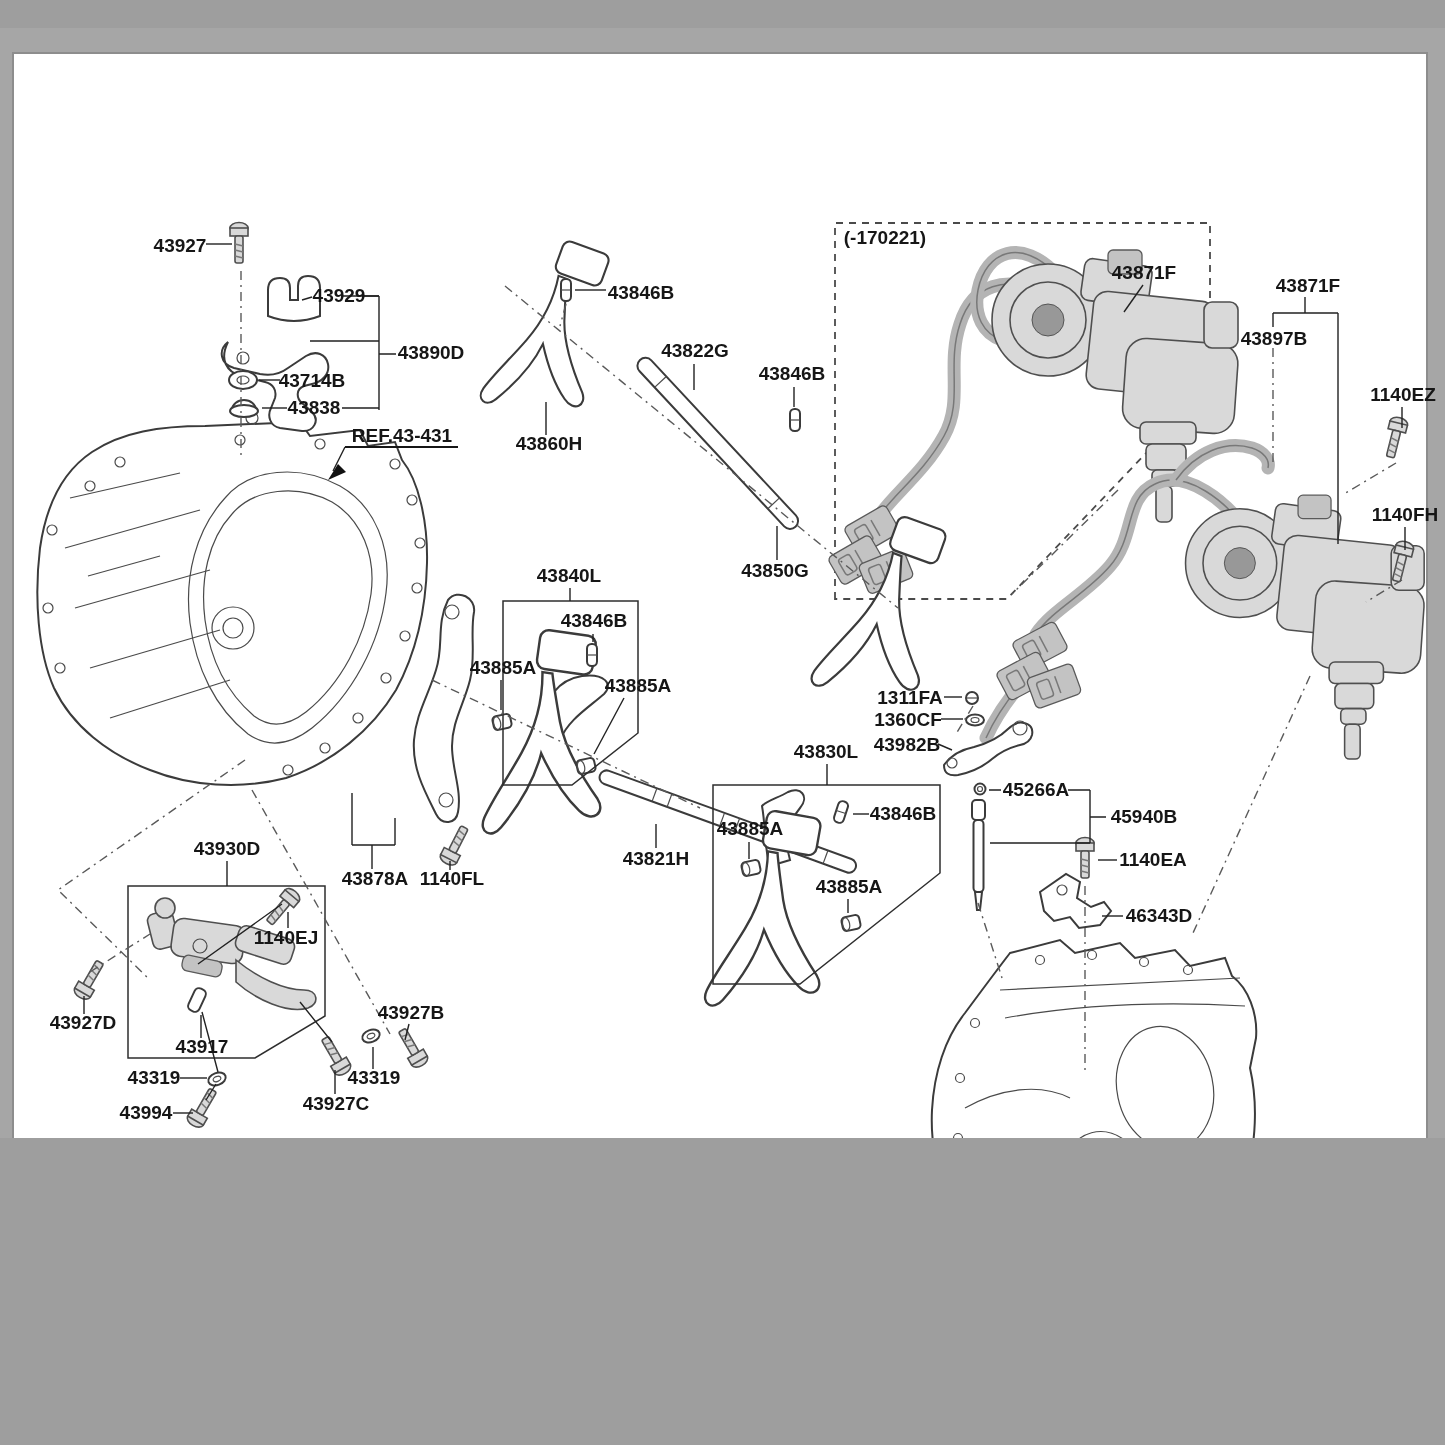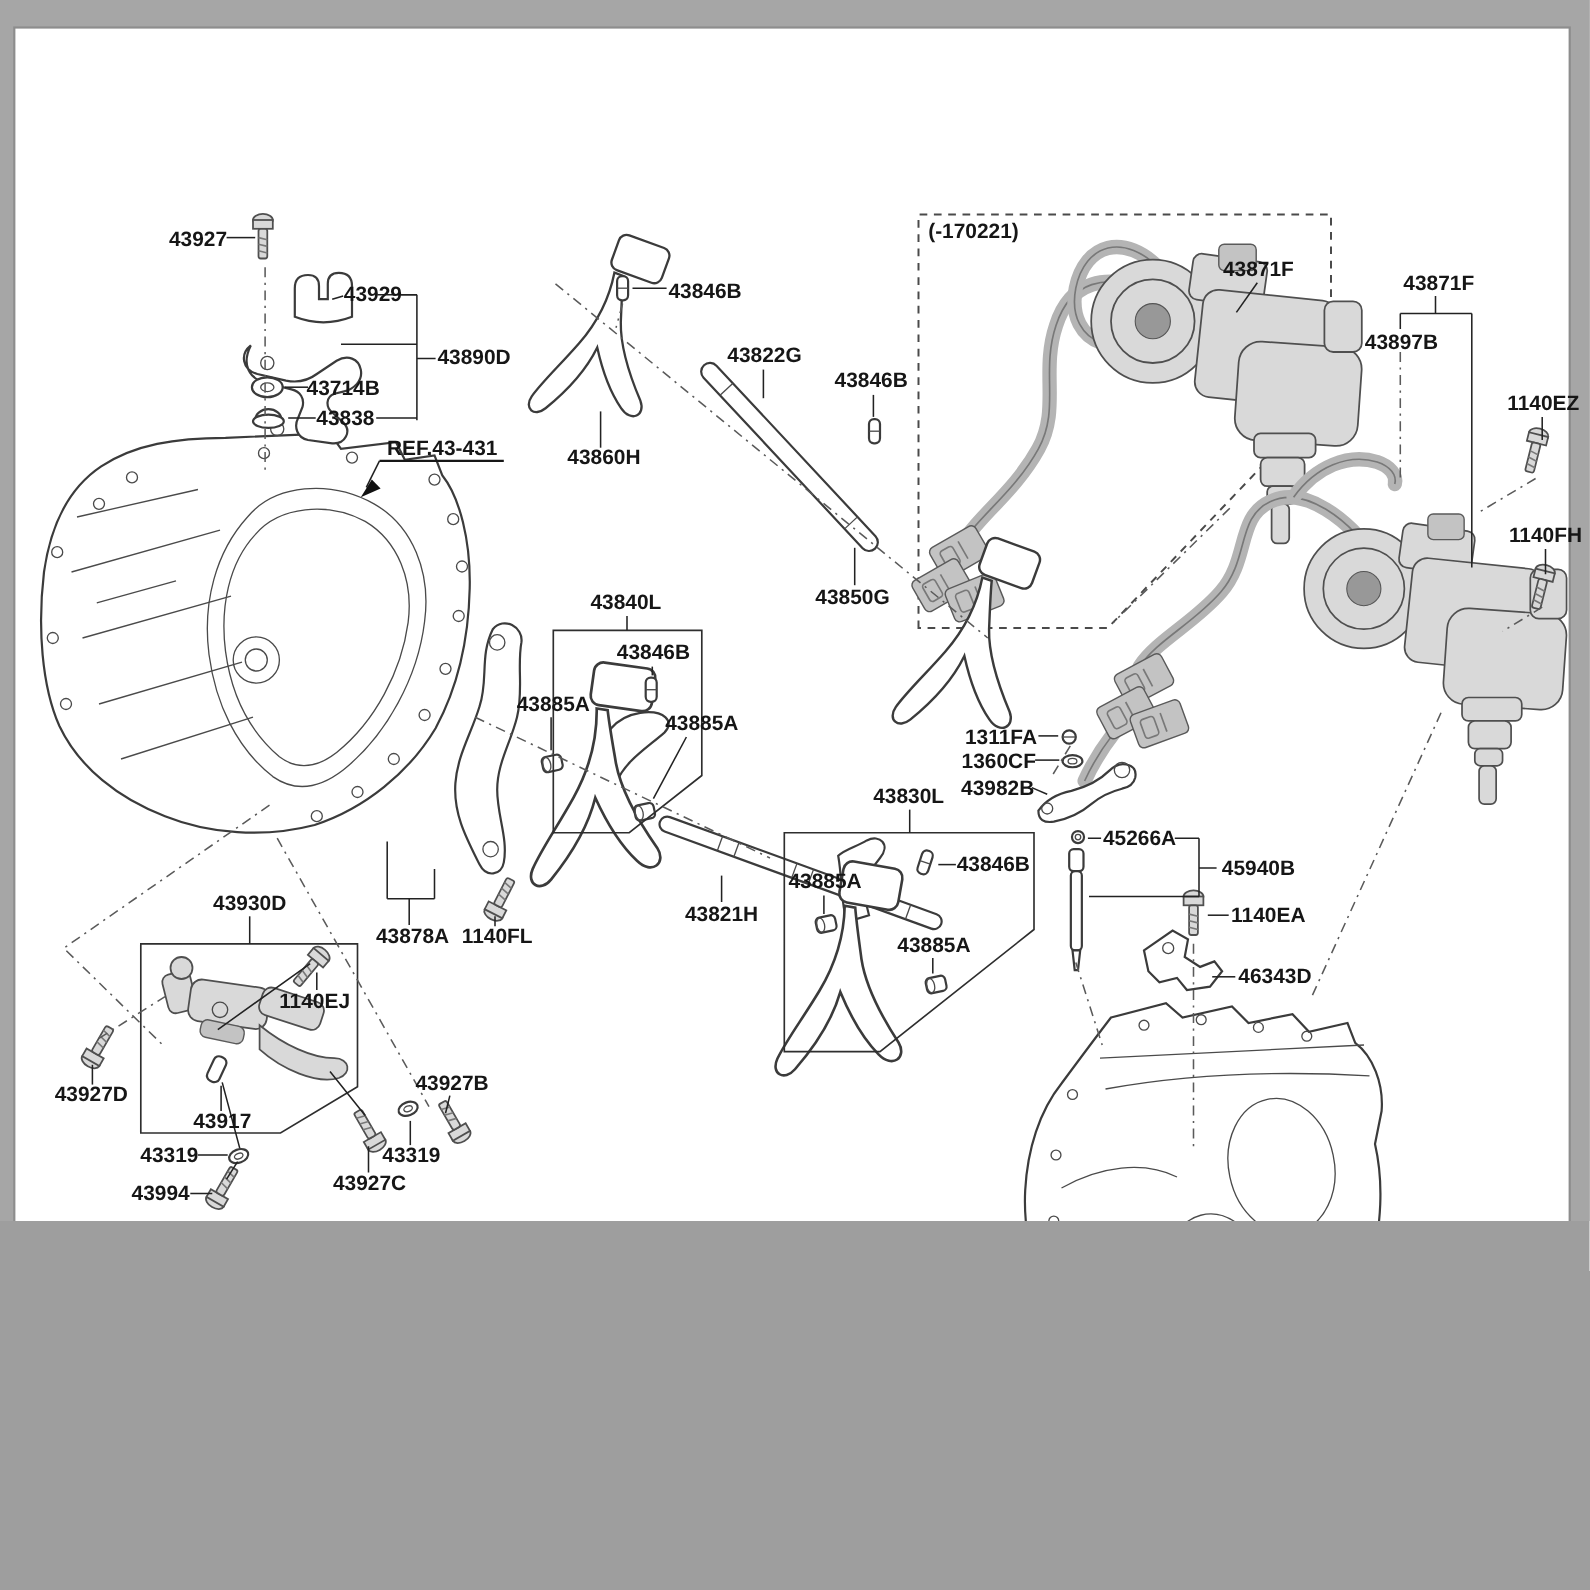--- a/index.html
+++ b/index.html
@@ -1,16 +1,16 @@
 <!DOCTYPE html>
 <html><head>
 <meta charset="utf-8">
 <style>
   html,body{margin:0;padding:0;background:#9e9e9e;}
-  #stage{width:1445px;height:1110px;position:relative;}
+  #stage{width:1445px;height:1110px;position:relative;margin-top:28px;}
   svg{display:block;}
   .lbl{font-family:"Liberation Sans",sans-serif;font-weight:700;font-size:19px;fill:#161616;text-anchor:middle;}
   .ln{stroke:#222;stroke-width:1.4;fill:none;}
   .box{stroke:#2e2e2e;stroke-width:1.5;fill:none;}
   .dash{stroke:#5a5a5a;stroke-width:1.4;fill:none;stroke-dasharray:9 5 2 5;}
   .dbox{stroke:#4a4a4a;stroke-width:1.8;fill:none;stroke-dasharray:7 6;}
   .part{stroke:#3b3b3b;stroke-width:2;fill:#ffffff;}
   .thin{stroke:#4a4a4a;stroke-width:1.2;fill:none;}
   .pf{stroke:#4f4f4f;stroke-width:1.6;fill:#d9d9d9;}
   .pf2{stroke:#5a5a5a;stroke-width:1.3;fill:#c3c3c3;}

